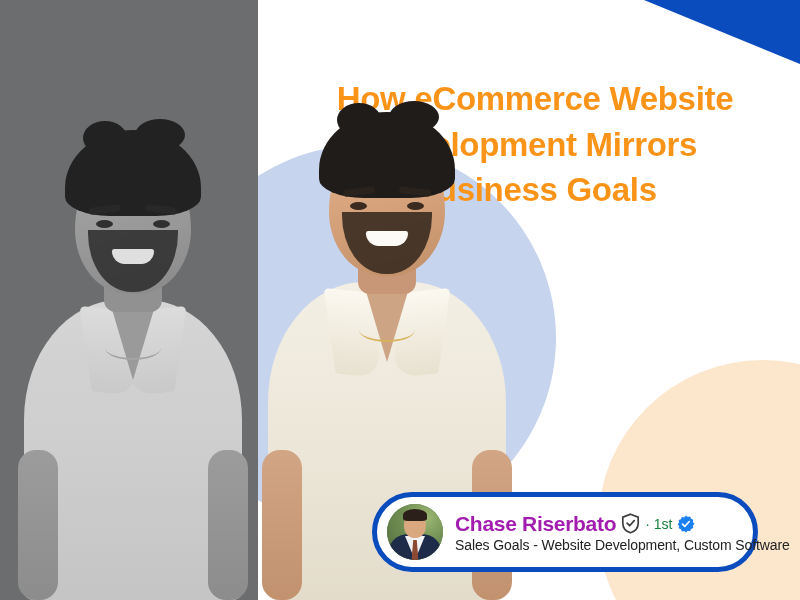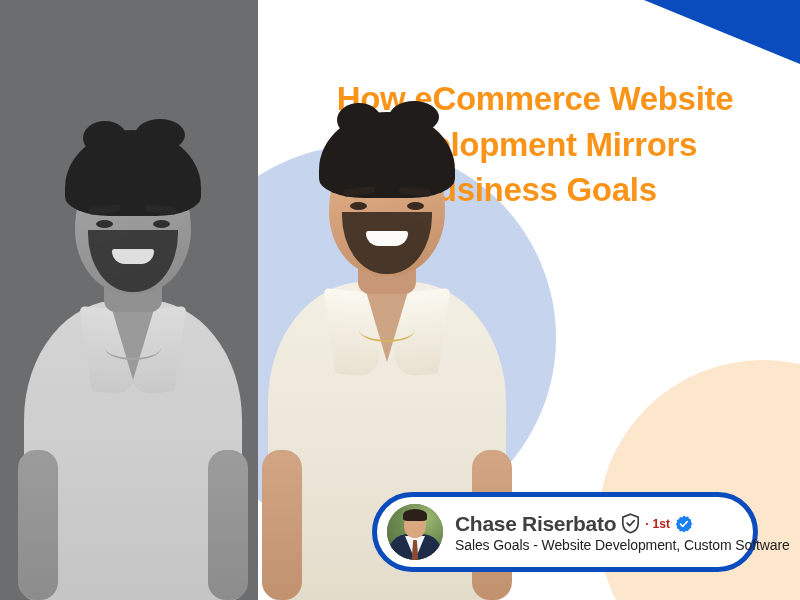--- a/index.html
+++ b/index.html
@@ -258,29 +258,29 @@
     width: 24px; height: 12px;
     background: #2b211a;
     border-radius: 50% 50% 20% 20%;
   }
 
   .card-text { margin-left: 12px; min-width: 0; }
   .card-name-row { display: flex; align-items: center; gap: 5px; }
   .card-name {
     font-size: 21px;
     font-weight: 700;
-    color: #404040;
+    color: #a21caf;
     letter-spacing: -0.3px;
     white-space: nowrap;
   }
   .shield-icon { display: block; }
   .degree {
-    font-size: 12px;
-    font-weight: 700;
-    color: #b91c1c;
+    font-size: 14px;
+    font-weight: 400;
+    color: #15803d;
     white-space: nowrap;
   }
   .verified-icon { display: block; }
   .card-sub {
     margin-top: 1px;
     font-size: 14px;
     color: #222222;
     white-space: nowrap;
     letter-spacing: -0.1px;
   }

